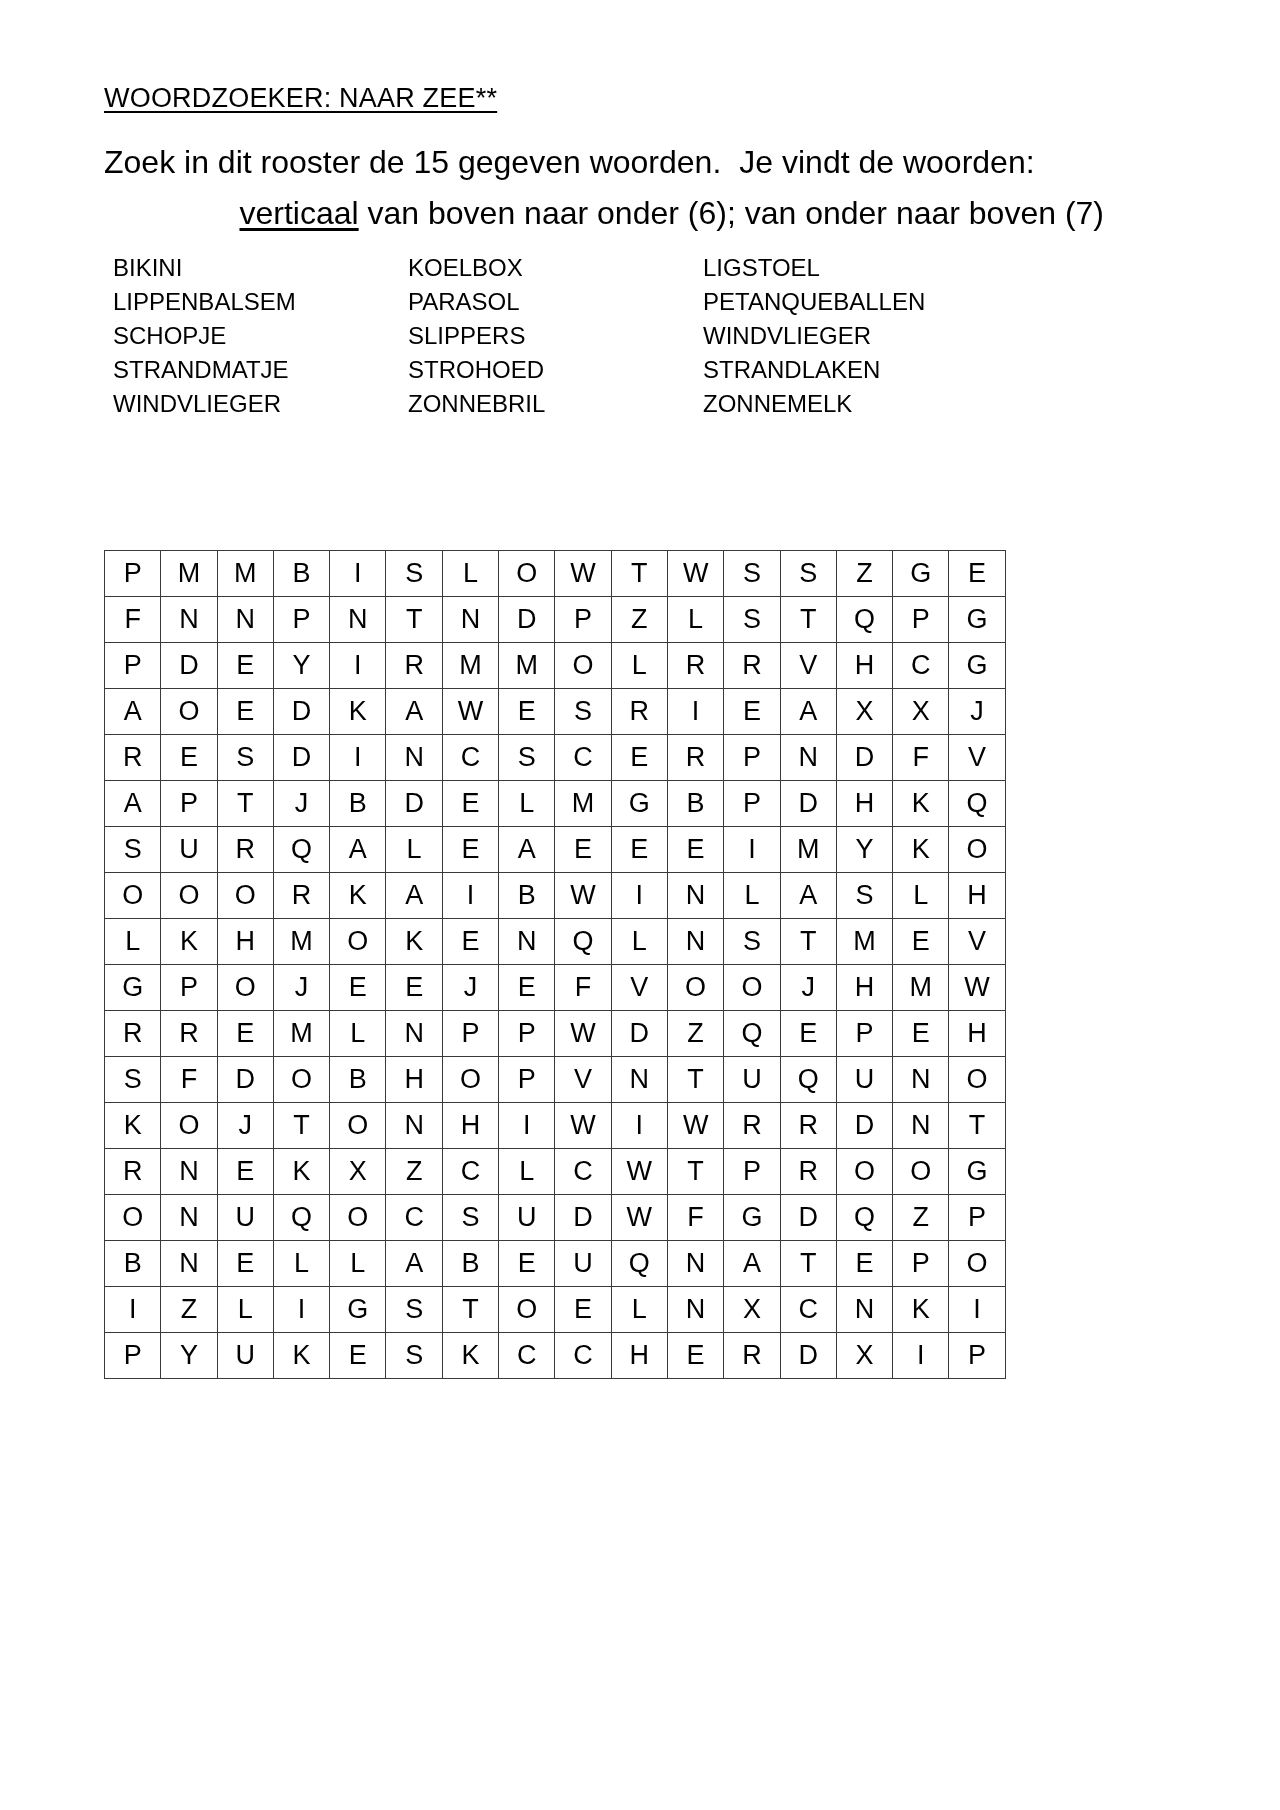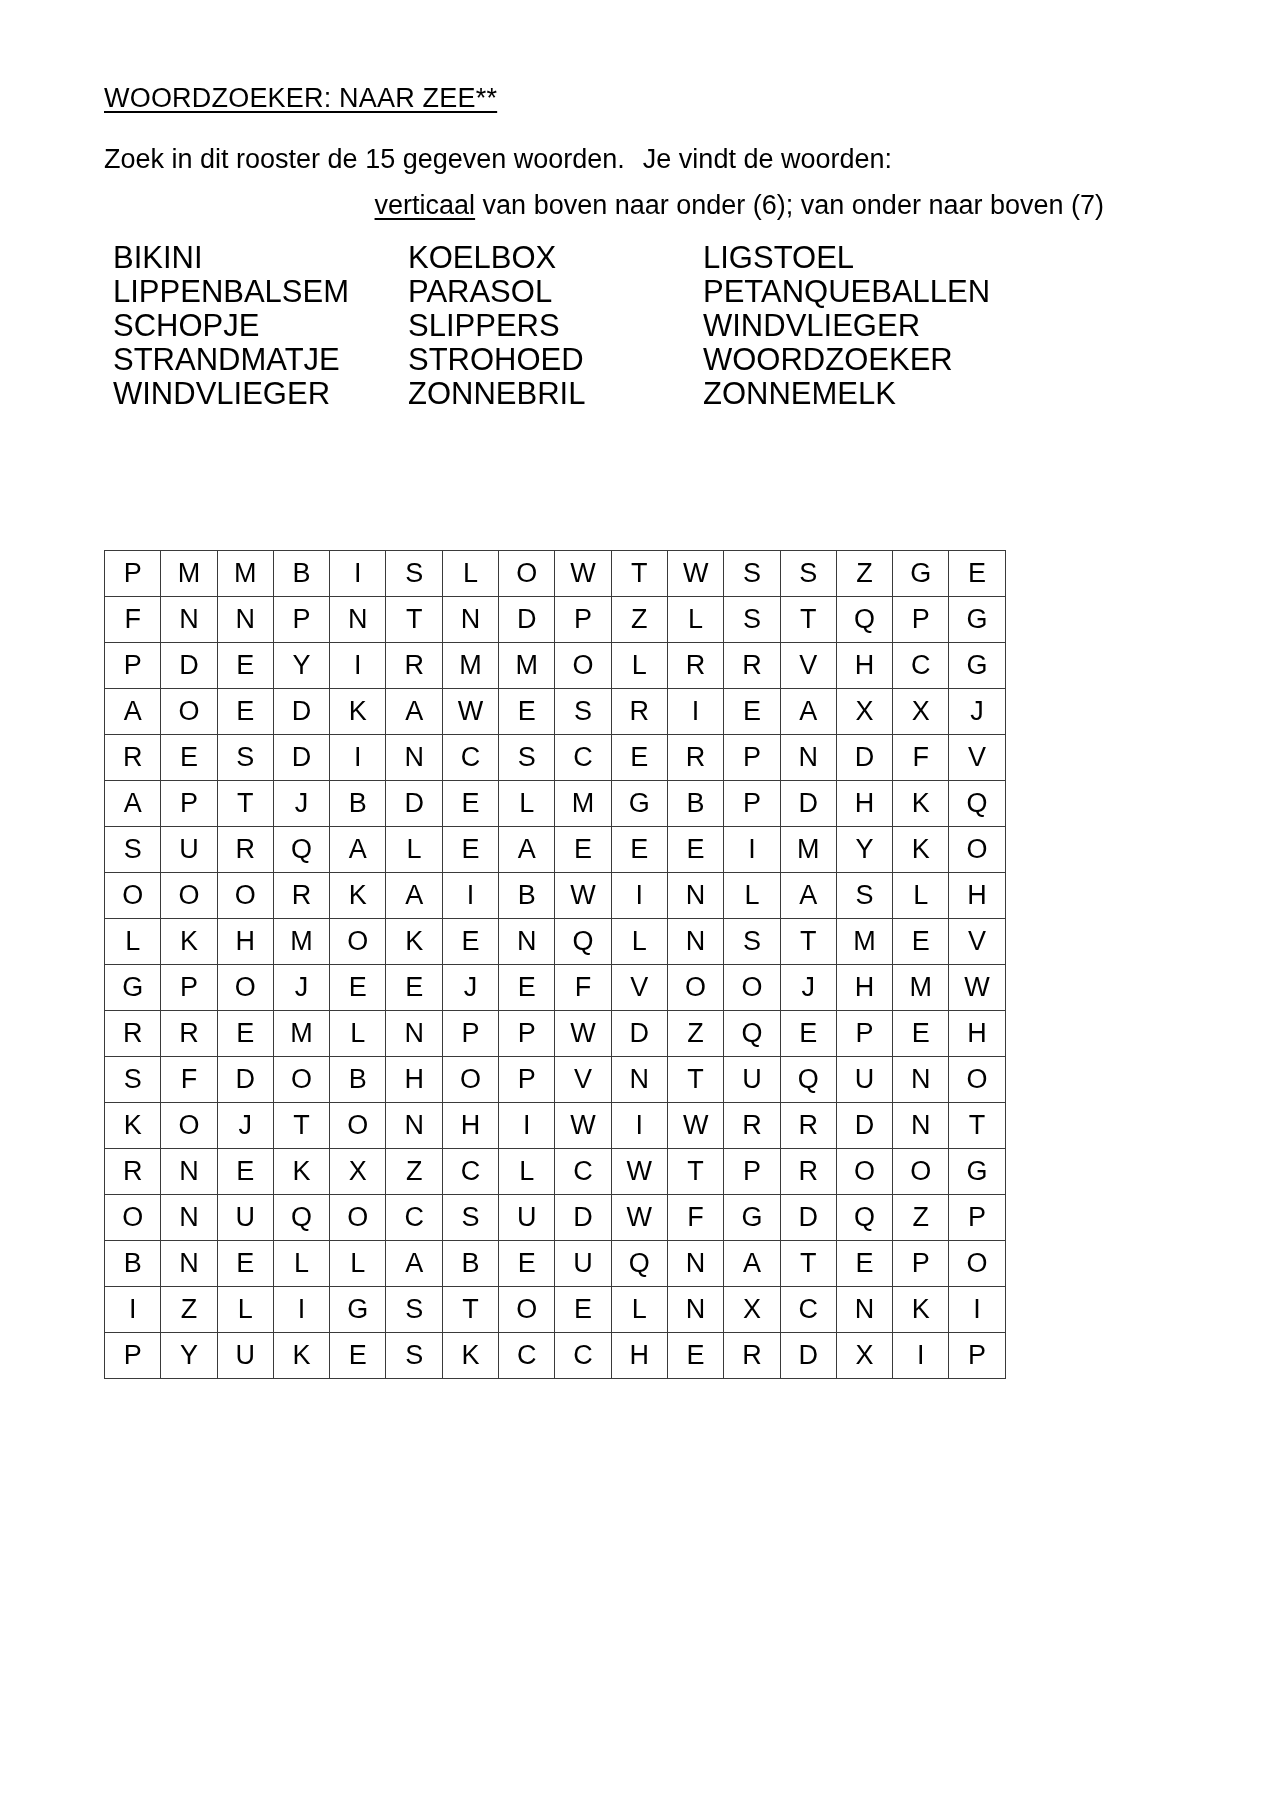--- a/index.html
+++ b/index.html
@@ -33,42 +33,42 @@
     letter-spacing: 0.2px;
     line-height: 1.2;
     margin: 0 0 0 0;
     white-space: nowrap;
   }
   .title span.u {
     text-decoration: underline;
     text-underline-offset: 4px;
   }
   .instr {
-    font-size: 27px;
+    font-size: 32px;
     line-height: 1.0;
     white-space: nowrap;
   }
   .instr-1 { margin-top: 32px; }
   .instr-2 { margin-top: 22px; }
   .instr-3 { margin-top: 19px; text-align: right; }
   .lead-u {
     text-decoration: underline;
     text-underline-offset: 4px;
   }
   .gap { display: inline-block; width: 18px; }
 
   .wordlist {
     margin-top: 22px;
     margin-left: 9px;
     display: grid;
     grid-template-columns: 295px 295px auto;
     row-gap: 0px;
   }
   .wordlist .w {
-    font-size: 31px;
+    font-size: 24px;
     line-height: 34px;
     white-space: nowrap;
   }
 
   .grid-wrap {
     position: absolute;
     left: 104px;
     top: 550px;
   }
   table.grid {
@@ -109,21 +109,21 @@
       <div class="w">LIPPENBALSEM</div>
       <div class="w">PARASOL</div>
       <div class="w">PETANQUEBALLEN</div>
 
       <div class="w">SCHOPJE</div>
       <div class="w">SLIPPERS</div>
       <div class="w">WINDVLIEGER</div>
 
       <div class="w">STRANDMATJE</div>
       <div class="w">STROHOED</div>
-      <div class="w">WOORDZOEKER</div>
+      <div class="w">STRANDLAKEN</div>
 
       <div class="w">WINDVLIEGER</div>
       <div class="w">ZONNEBRIL</div>
       <div class="w">ZONNEMELK</div>
     </div>
 
   </div>
 
   <div class="grid-wrap">
     <table class="grid">

